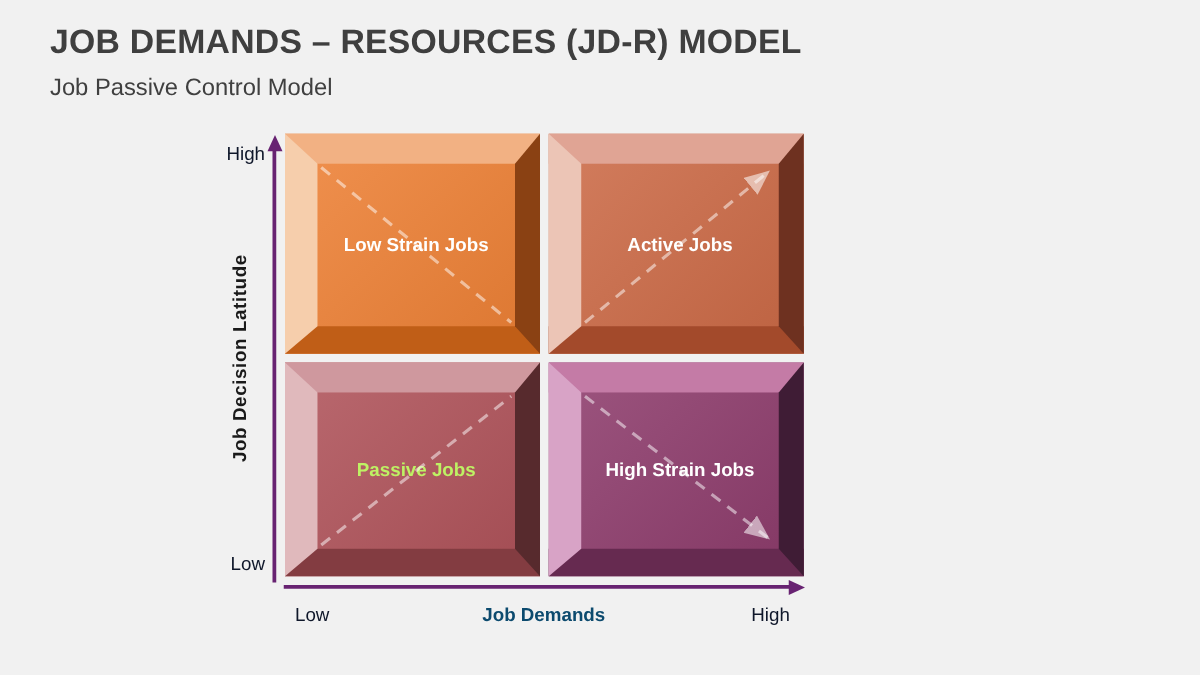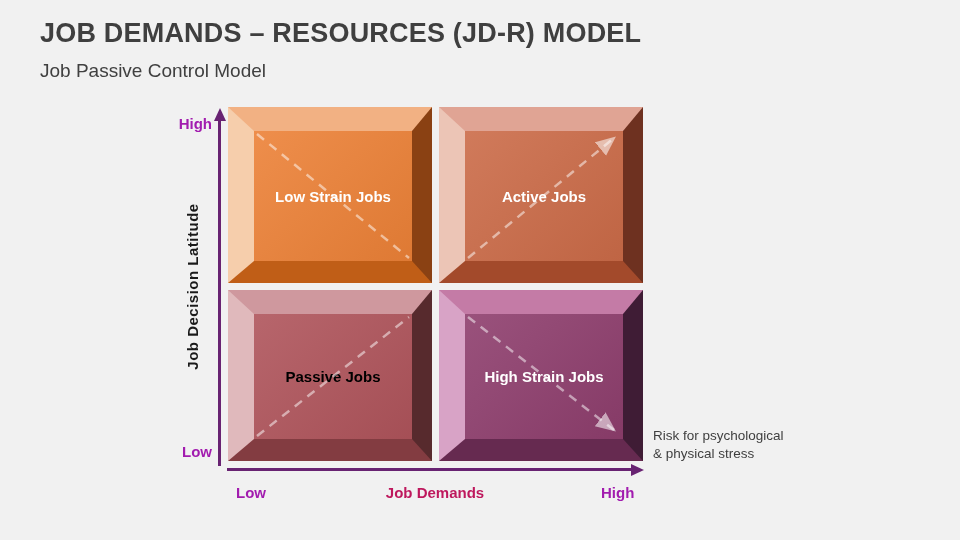--- a/index.html
+++ b/index.html
@@ -60,32 +60,32 @@
     position: absolute;
     left: 631px; top: 463.5px;
     width: 0; height: 0;
     border-top: 6px solid transparent;
     border-bottom: 6px solid transparent;
     border-left: 13px solid var(--axis-color, #682372);
   }
   .tick {
     position: absolute;
     font-size: 15px;
-    font-weight: 700;
-    color: #a21caf;
+    font-weight: 400;
+    color: #0f172a;
   }
   .tick-y-high { left: 168px; top: 115px; width: 44px; text-align: right; }
   .tick-y-low  { left: 168px; top: 443px; width: 44px; text-align: right; }
   .tick-x-low  { left: 236px; top: 484px; }
   .tick-x-high { left: 601px; top: 484px; }
   .x-axis-title {
     position: absolute;
     left: 330px; top: 484px; width: 210px;
     text-align: center;
-    font-size: 15px; font-weight: 700; color: #be185d;
+    font-size: 15px; font-weight: 700; color: #0c4a6e;
   }
   .y-axis-title {
     position: absolute;
     left: 92px; top: 278px; width: 200px;
     text-align: center;
     font-size: 15px; font-weight: 700; color: #1A1A1A;
     letter-spacing: 0.5px;
     transform: rotate(-90deg);
   }
 
@@ -165,21 +165,21 @@
   <div class="quad quad-tl" style="background-color: rgb(236, 129, 55); border-color: rgb(242, 177, 131) rgb(138, 65, 19) rgb(192, 94, 23) rgb(246, 206, 172);">
     <div class="face-sheen"></div>
     <div class="quad-label" style="color: rgb(255, 255, 255);">Low Strain Jobs</div>
   </div>
   <div class="quad quad-tr" style="background-color: rgb(203, 107, 72); border-color: rgb(224, 164, 148) rgb(110, 49, 32) rgb(163, 74, 43) rgb(236, 197, 182);">
     <div class="face-sheen"></div>
     <div class="quad-label" style="color: rgb(255, 255, 255);">Active Jobs</div>
   </div>
   <div class="quad quad-bl" style="background-color: rgb(175, 84, 91); border-color: rgb(207, 152, 158) rgb(87, 42, 45) rgb(131, 60, 65) rgb(224, 185, 188);">
     <div class="face-sheen"></div>
-    <div class="quad-label" style="color: #000000;">Passive Jobs</div>
+    <div class="quad-label" style="color: #bef264;">Passive Jobs</div>
   </div>
   <div class="quad quad-br" style="background-color: rgb(142, 62, 109); border-color: rgb(196, 123, 166) rgb(63, 28, 53) rgb(102, 42, 80) rgb(216, 163, 198);">
     <div class="face-sheen"></div>
     <div class="quad-label" style="color: rgb(255, 255, 255);">High Strain Jobs</div>
   </div>
 
   <svg class="diag-overlay" viewBox="0 0 415 354">
     <defs>
       <marker id="diag-arrow" markerWidth="9" markerHeight="8" refX="7" refY="3.5" orient="auto">
         <path d="M0,0 L8,3.5 L0,7 Z" fill="rgba(255,255,255,0.55)"></path>
@@ -188,16 +188,14 @@
 
     <line x1="29" y1="27" x2="181" y2="151" stroke="rgba(255,255,255,0.5)" stroke-width="2.5" stroke-dasharray="9 7"></line>
 
     <line x1="240" y1="210" x2="386" y2="323" stroke="rgba(255,255,255,0.5)" stroke-width="2.5" stroke-dasharray="9 7" marker-end="url(#diag-arrow)"></line>
 
     <line x1="29" y1="329" x2="181" y2="210" stroke="rgba(255,255,255,0.5)" stroke-width="2.5" stroke-dasharray="9 7"></line>
 
     <line x1="240" y1="151" x2="386" y2="31" stroke="rgba(255,255,255,0.5)" stroke-width="2.5" stroke-dasharray="9 7" marker-end="url(#diag-arrow)"></line>
   </svg>
 
-  <div class="annotation annotation-bottom">Risk for psychological
-&amp; physical stress</div>
 
 </div>
 
 </body></html>

